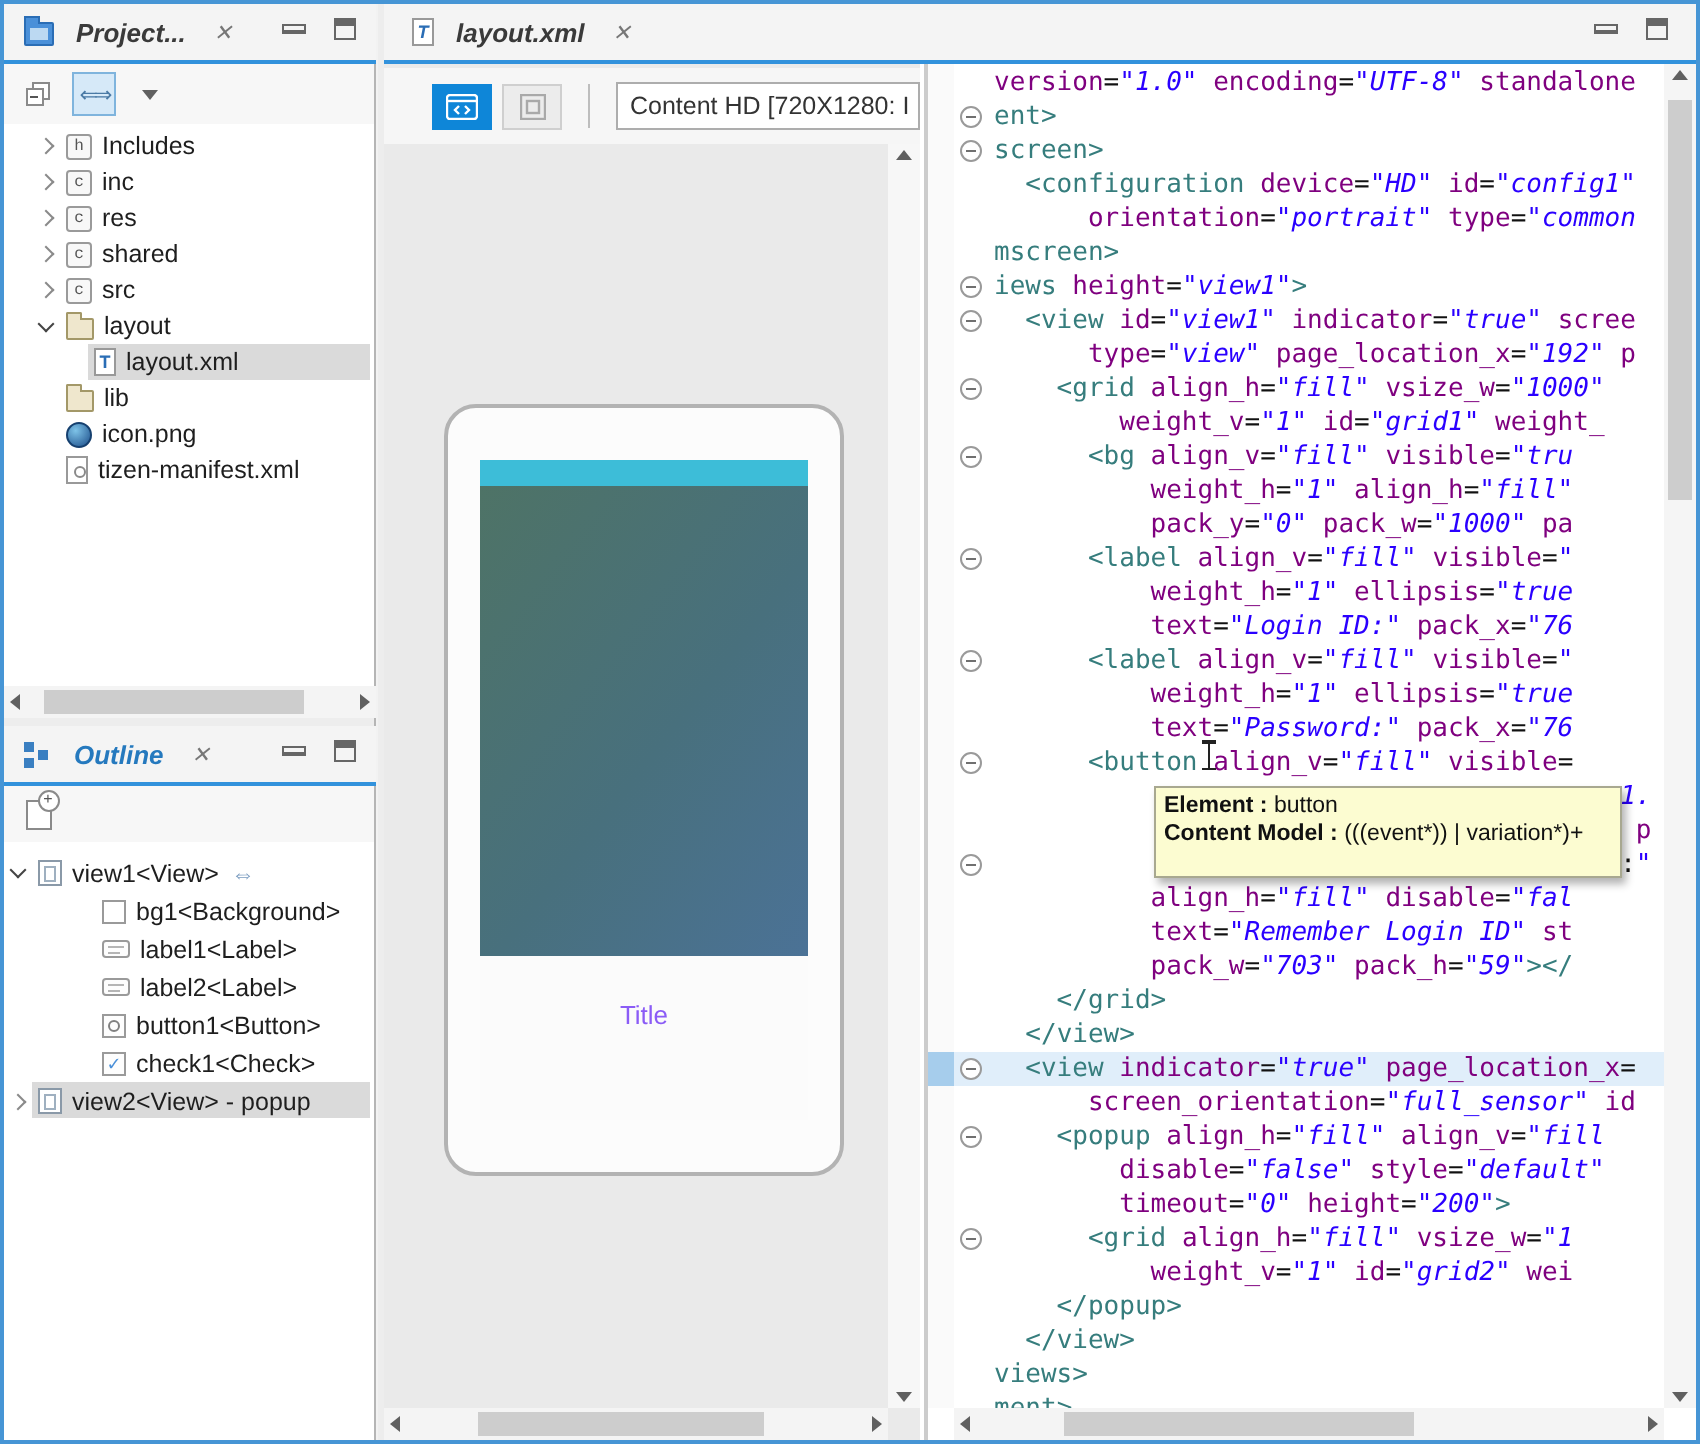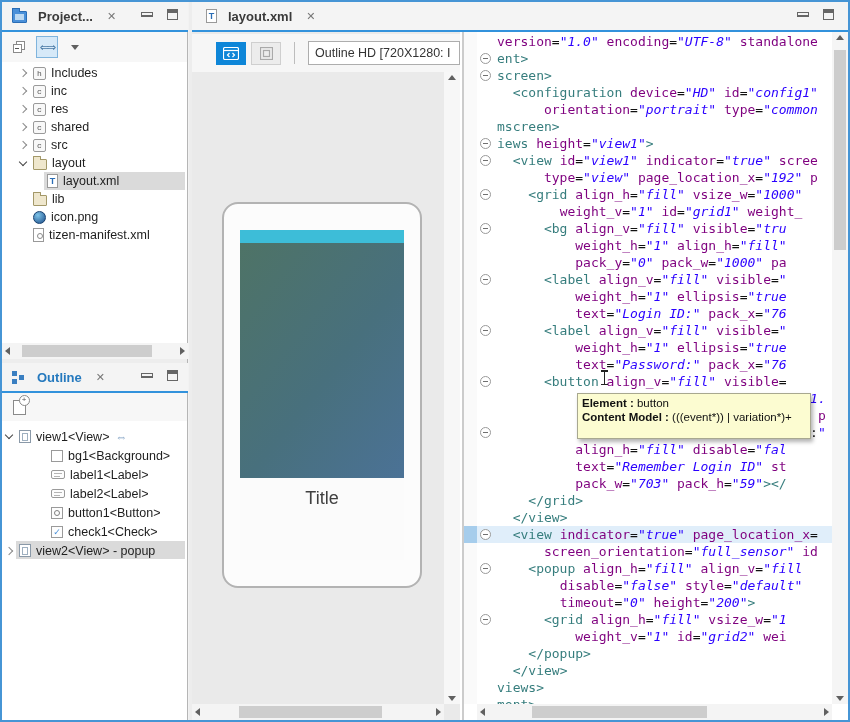--- a/index.html
+++ b/index.html
@@ -1,21 +1,21 @@
 <!DOCTYPE html>
 <html><head>
 <meta charset="utf-8">
 <style>
   html,body{margin:0;padding:0;background:#fff;}
   *{box-sizing:border-box;}
   body{font-family:"Liberation Sans",sans-serif;}
   .window{position:relative;width:850px;height:722px;border:2px solid #4695d5;background:#f2f2f2;overflow:hidden;}
 
   
-  .tabbar{position:absolute;background:#f4f4f4;}
+  .tabbar{position:absolute;background:#f4f4f4;font-style:italic;}
   .blueline{position:absolute;height:2px;background:#3292dc;}
   .tab{display:flex;align-items:center;gap:6px;height:28px;padding:0 8px 0 10px;}
   .tab-label{font-size:13px;font-weight:bold;color:#3a3a3a;white-space:nowrap;}
   .tab-close{font-size:11px;color:#777;margin-left:8px;cursor:pointer;}
   .winbtns{position:absolute;top:8px;display:flex;gap:14px;}
   .minbtn{width:12px;height:5px;border:1px solid #666;border-bottom-width:2px;margin-top:3px;}
   .maxbtn{width:11px;height:11px;border:1px solid #666;}
   .maxbtn::before{content:"";display:block;height:3px;background:#666;}
   .chev{display:inline-block;width:6px;height:6px;flex:none;}
   .chev.right{border-right:1.2px solid #8a8a8a;border-bottom:1.2px solid #8a8a8a;transform:rotate(-45deg);}
@@ -92,21 +92,21 @@
   .modebtn{width:30px;height:23px;display:flex;align-items:center;justify-content:center;border:1px solid #cfcfcf;background:#ececec;}
   .modebtn.active{background:#0e86d8;border-color:#0e86d8;}
   .vsep{width:1px;height:22px;background:#bdbdbd;margin:0 8px;}
   .combo{height:24px;flex:1;background:#fff;border:1px solid #adadad;font-size:12.5px;color:#333;display:flex;align-items:center;padding:0 6px;white-space:nowrap;overflow:hidden;}
 
   .phone{position:absolute;left:30px;top:170px;width:200px;height:386px;background:#fcfcfc;border:2px solid #b3b3b3;border-radius:16px;}
   .screen{position:absolute;left:16px;top:26px;width:164px;height:330px;background:#fbfbfb;overflow:hidden;}
   .indbar{height:13px;background:#3dbdd8;}
   .canvasgrad{height:235px;background:linear-gradient(128deg,#4e7366 0%,#48707d 55%,#4b7296 100%);}
   .titlewrap{height:82px;background:#fbfbfb;text-align:center;}
-  .titletext{padding-top:10px;font-size:18px;color:#404040;}
+  .titletext{padding-top:22px;font-size:13px;color:#8b5cf6;}
 
   
   .srcpane{position:absolute;left:460px;top:30px;right:0;bottom:0;background:#fff;border-left:2px solid #cccccc;}
   .ruler{position:absolute;left:0;top:0;width:13px;bottom:16px;background:#fafafa;}
   .rulermark{position:absolute;left:0;width:13px;height:17px;background:#a6cdec;}
   .srclines{position:absolute;left:13px;top:1px;right:16px;bottom:16px;overflow:hidden;font-family:"DejaVu Sans Mono","Liberation Mono",monospace;font-size:13px;}
   .sline{position:absolute;left:0;right:0;height:17px;line-height:17px;white-space:pre;}
   .sline.hl{background:#e0eefa;}
   .sline .code{position:absolute;left:20px;}
   .fold{position:absolute;left:3px;top:3px;width:11px;height:11px;border:1px solid #9a9a9a;border-radius:50%;background:#fff;}
@@ -341,21 +341,21 @@
           <path d="M6.5 6 L4.5 8 L6.5 10 M9.5 6 L11.5 8 L9.5 10" fill="none" stroke="#fff" stroke-width="1.2"></path>
         </svg>
       </span>
       <span class="modebtn">
         <svg width="13" height="13" viewBox="0 0 13 13">
           <rect x="0.5" y="0.5" width="12" height="12" fill="none" stroke="#a9a9a9" stroke-width="1.2"></rect>
           <rect x="3.5" y="3.5" width="6" height="6" fill="none" stroke="#a9a9a9" stroke-width="1.2"></rect>
         </svg>
       </span>
       <span class="vsep"></span>
-      <span class="combo">Outline HD [720X1280: I</span>
+      <span class="combo">Content HD [720X1280: I</span>
     </div>
 
     <div class="phone">
       <div class="screen">
         <div class="indbar"></div>
         <div class="canvasgrad"></div>
         <div class="titlewrap">
           <div class="titletext">Title</div>
         </div>
       </div>

